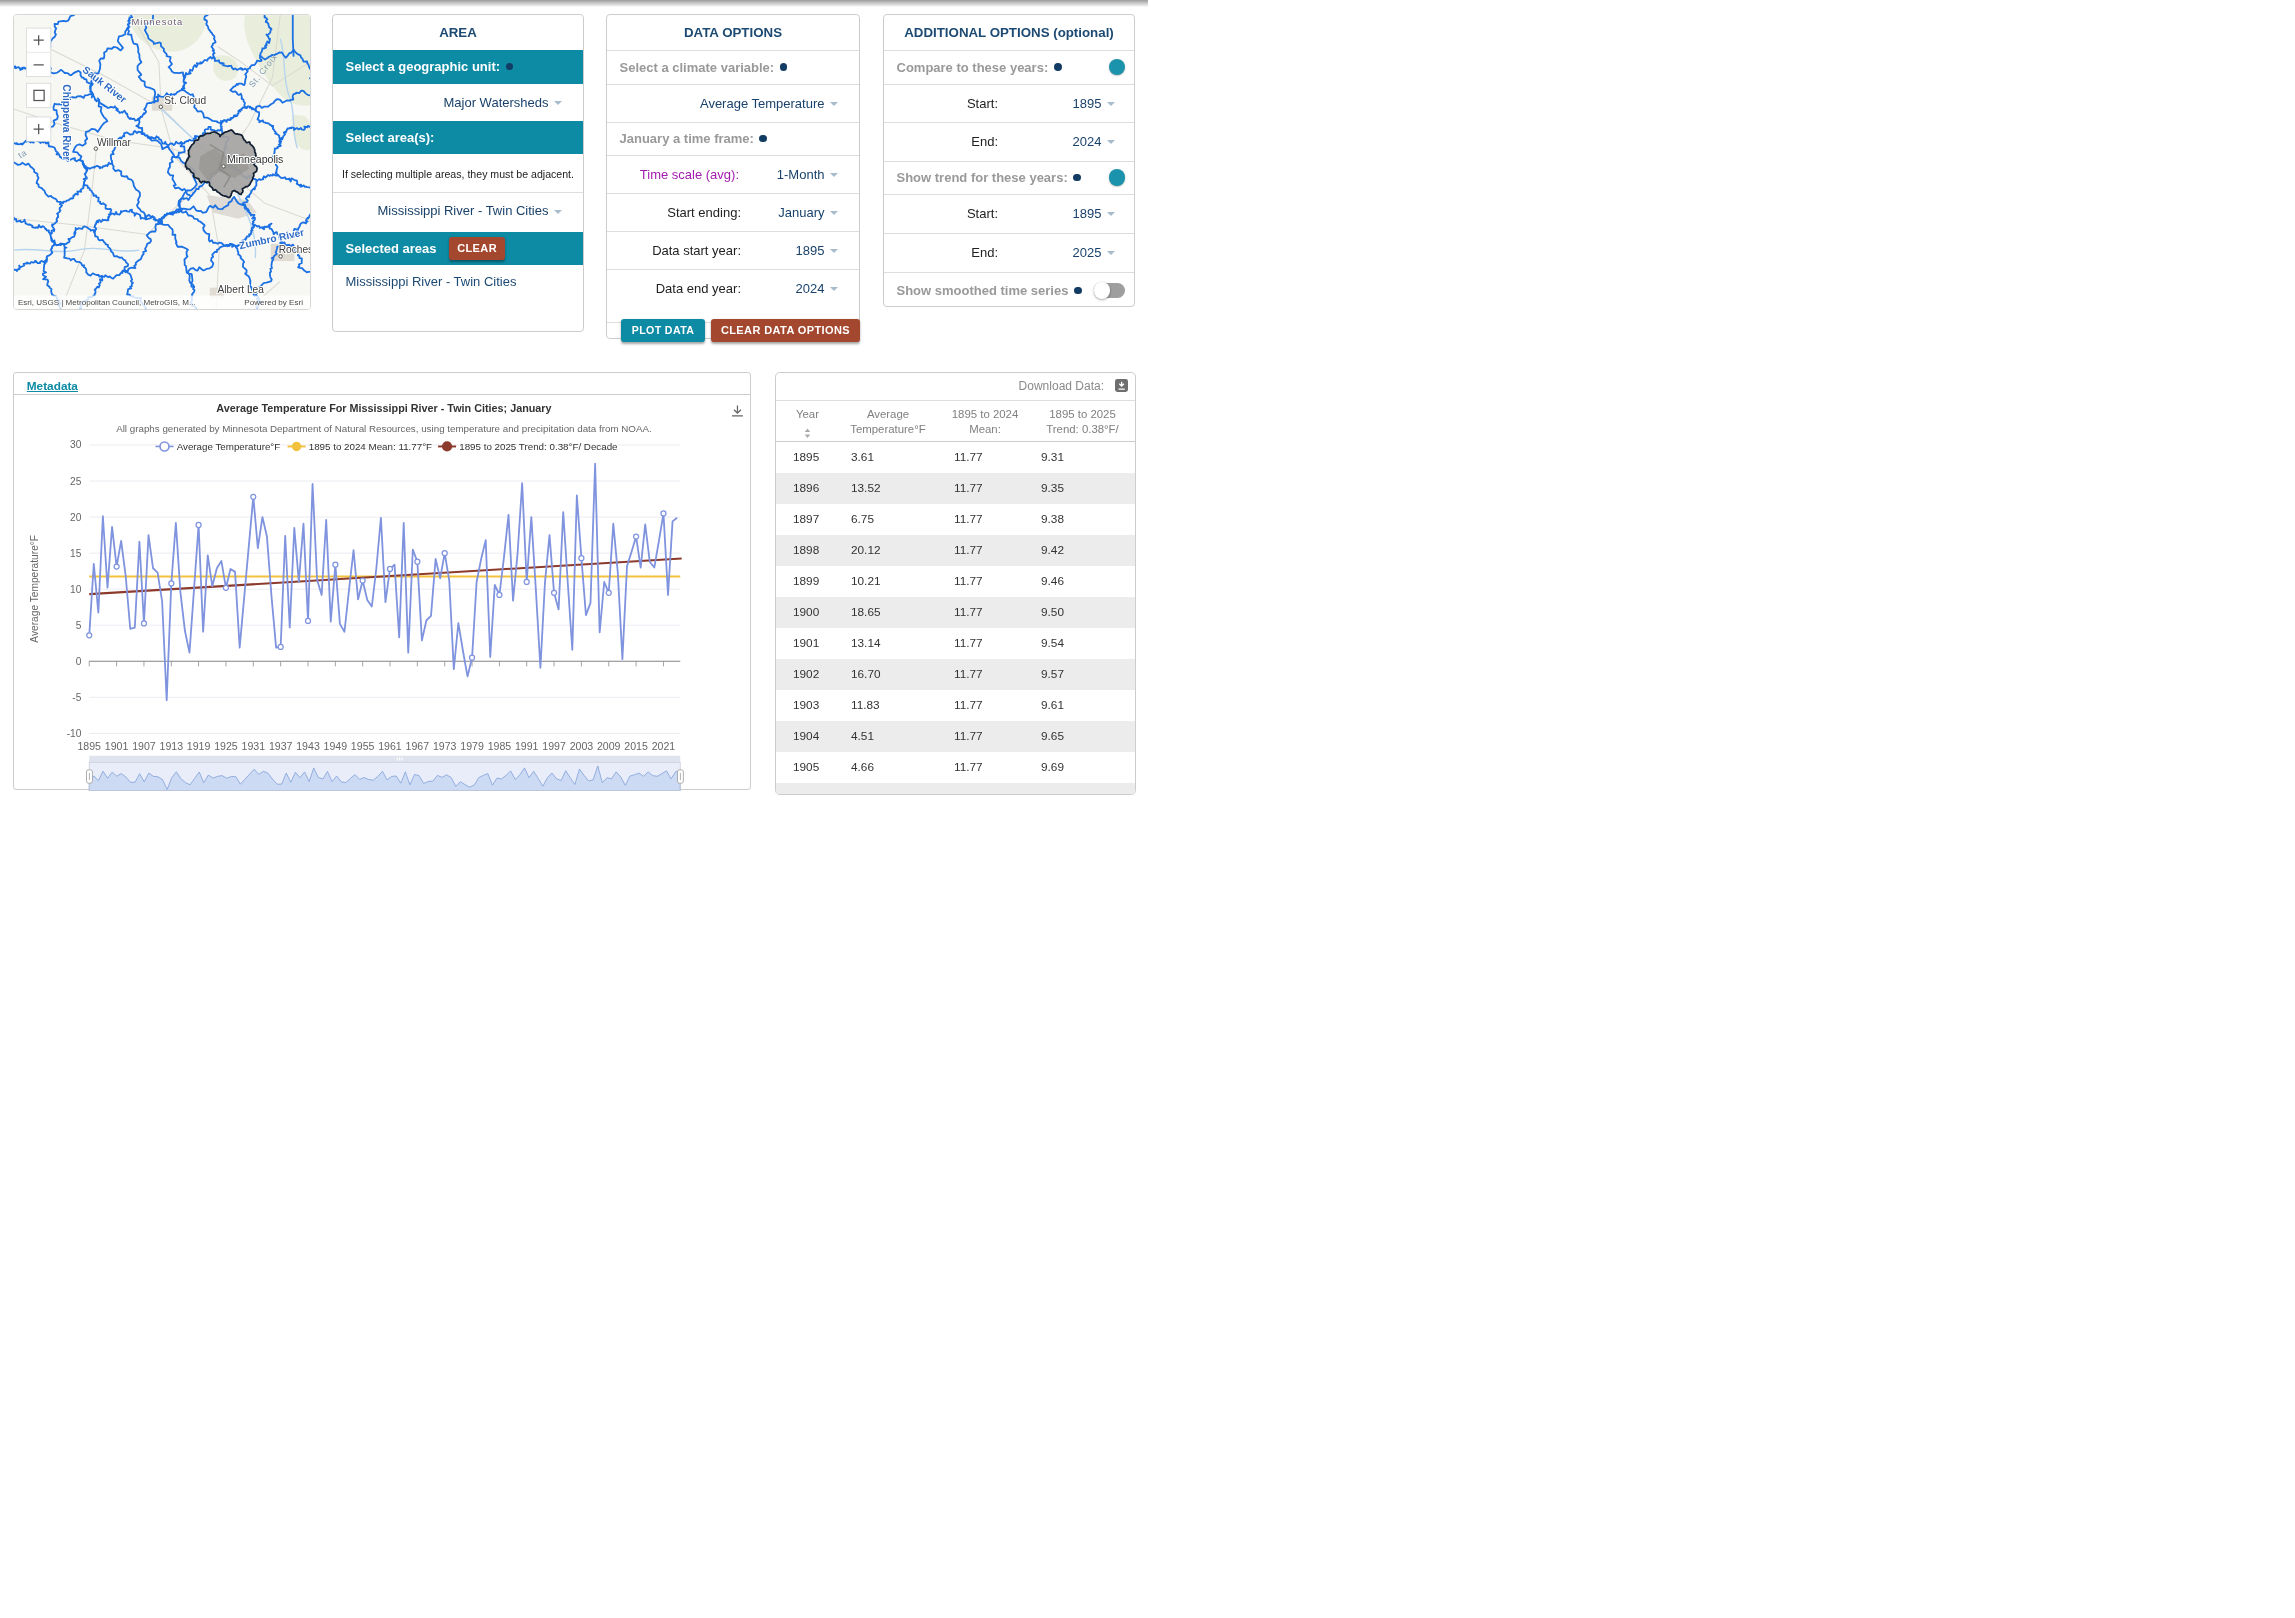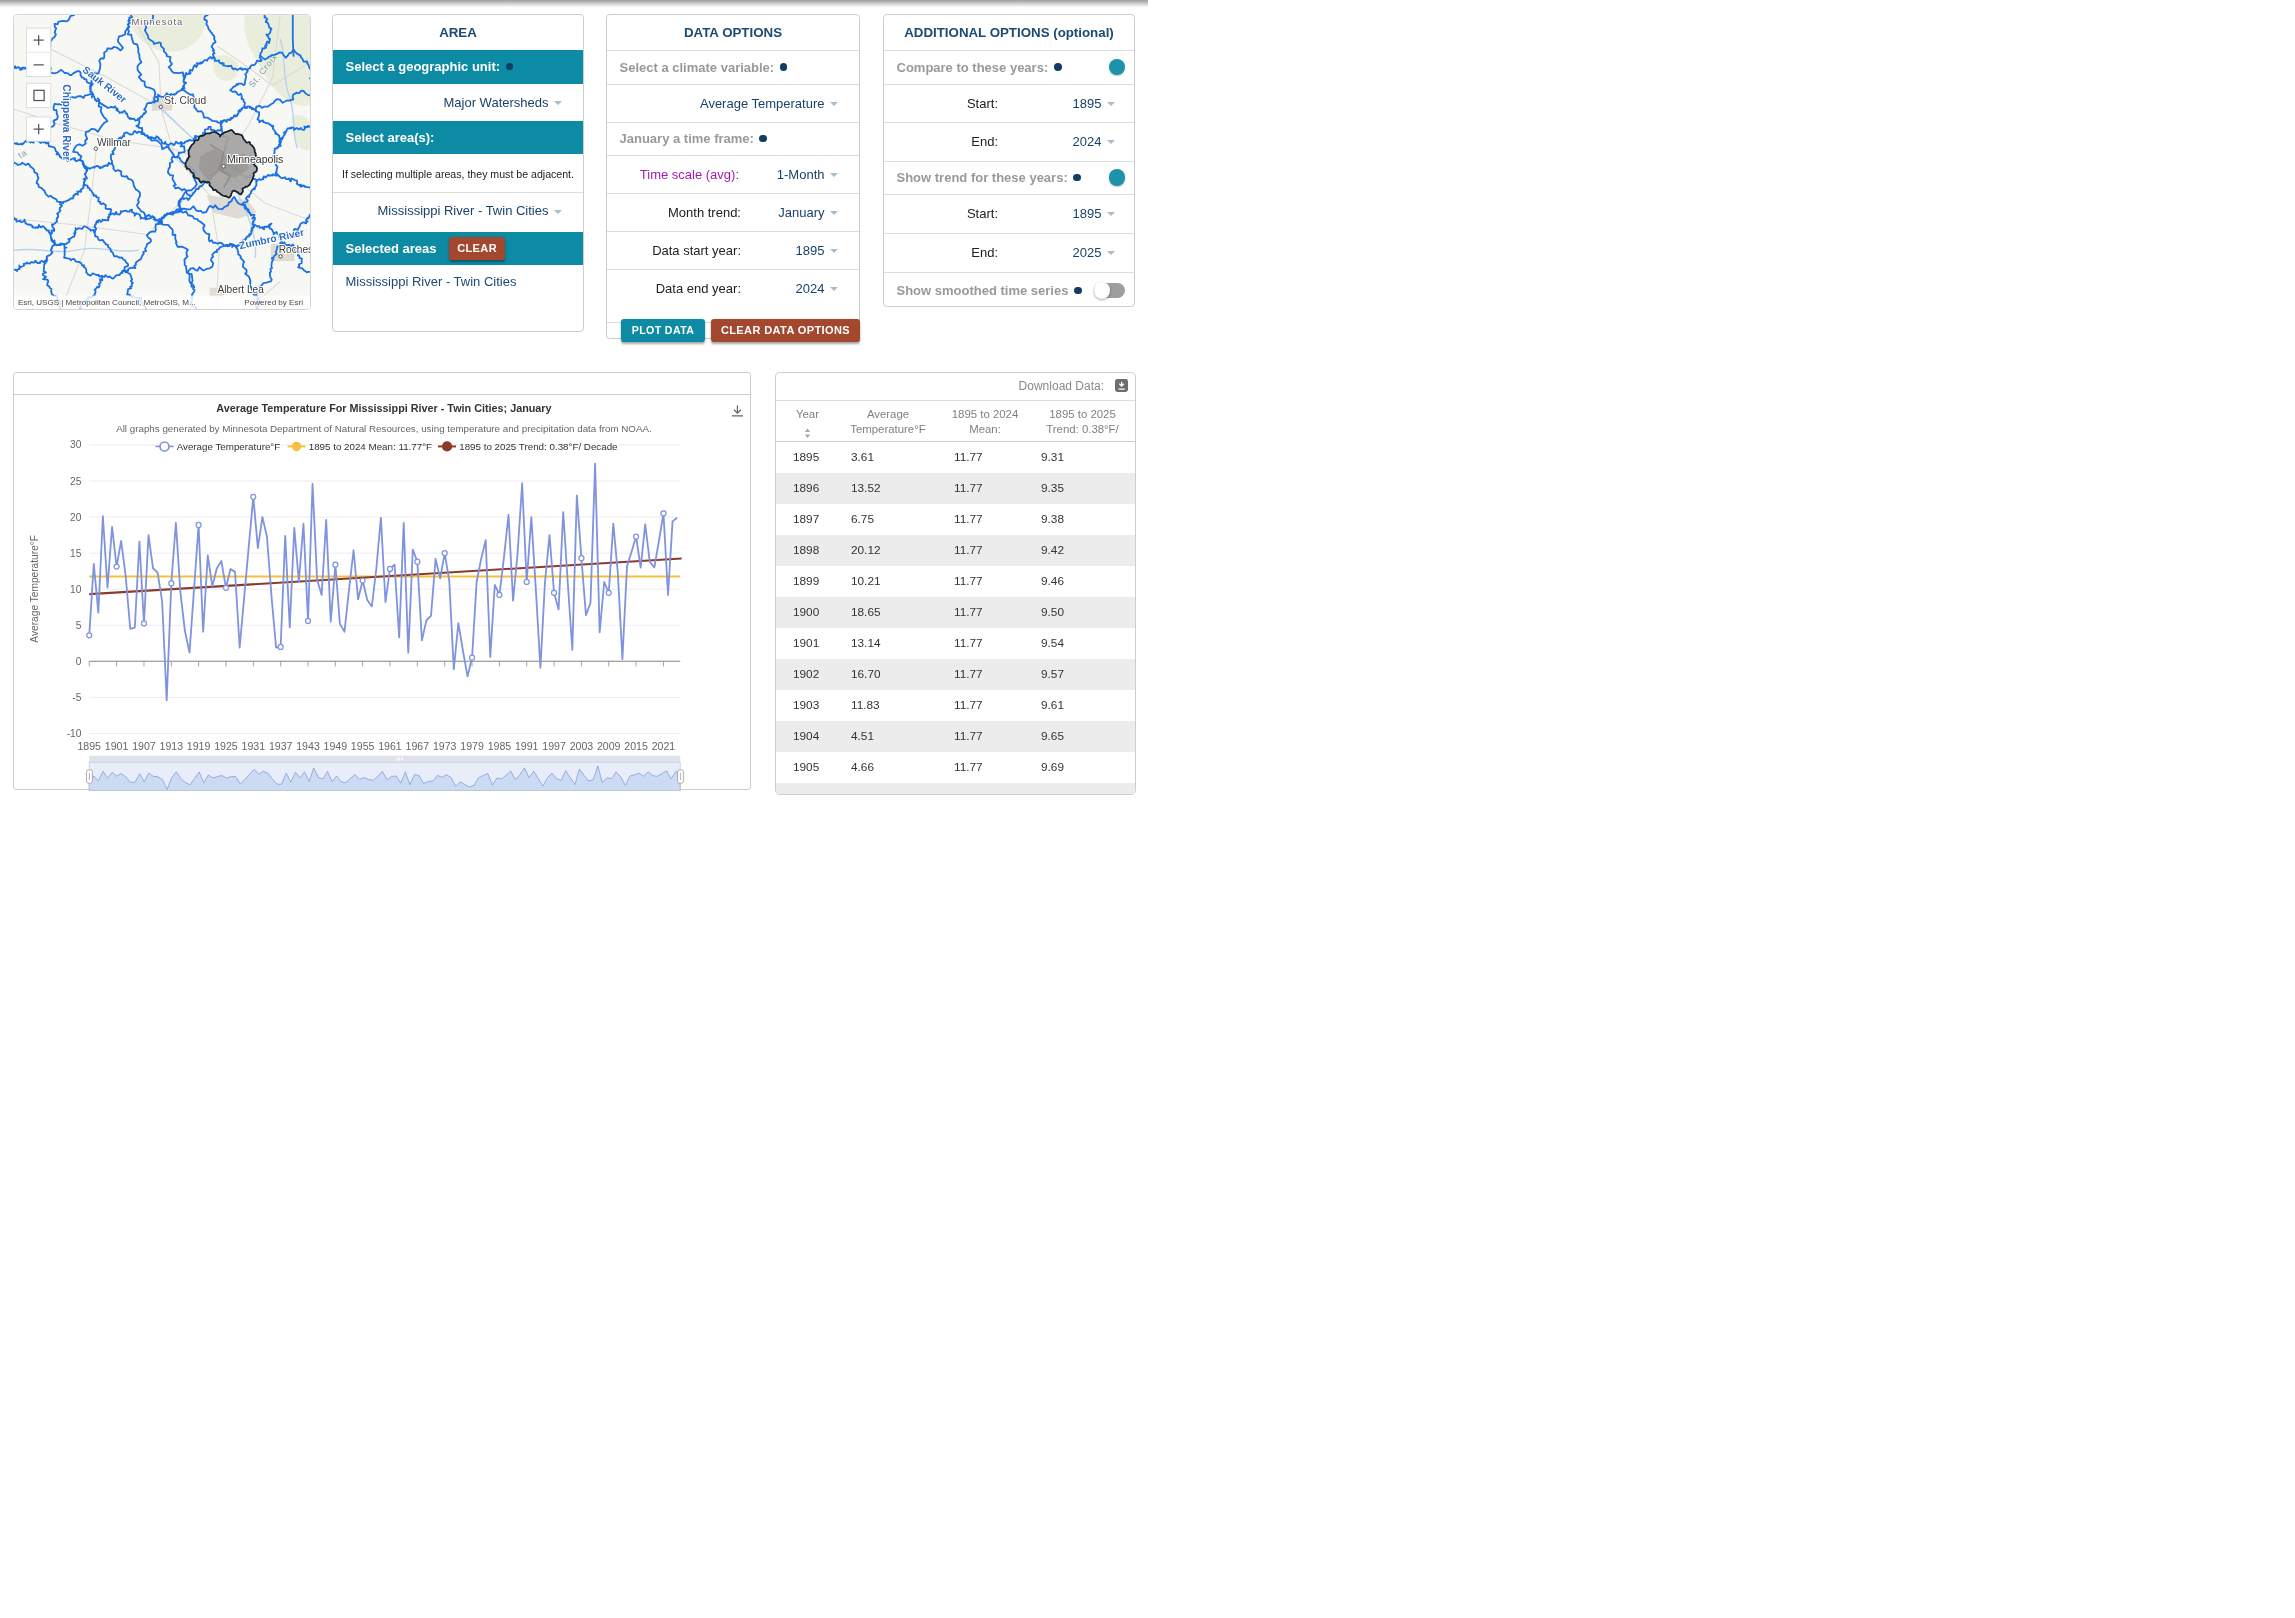--- a/index.html
+++ b/index.html
@@ -202,21 +202,21 @@
     </div>
  <div class="row" style="height:33px;padding-left:12.5px">
       <span class="greyb">January a time frame:</span>
       <span class="dot"></span>
     </div>
  <div class="row" style="height:38px;font-size:13px">
       <span style="position:absolute;right:120px;color:#a21caf">Time scale (avg):</span>
       <span class="ddl" style="position:absolute;right:21px">1-Month<span class="caret"></span></span>
     </div>
  <div class="row" style="height:38px;font-size:13px">
-      <span style="position:absolute;right:118px;color:#222">Month trend:</span>
+      <span style="position:absolute;right:118px;color:#222">Start ending:</span>
       <span class="ddl" style="position:absolute;right:21px">January<span class="caret"></span></span>
     </div>
  <div class="row" style="height:38px;font-size:13px">
       <span style="position:absolute;right:118px;color:#222">Data start year:</span>
       <span class="ddl" style="position:absolute;right:21px">1895<span class="caret"></span></span>
     </div>
  <div class="row" style="height:38px;font-size:13px">
       <span style="position:absolute;right:118px;color:#222">Data end year:</span>
       <span class="ddl" style="position:absolute;right:21px">2024<span class="caret"></span></span>
     </div>
@@ -257,20 +257,21 @@
     </div>
  <div class="row" style="height:37px;padding-left:12.5px">
       <span class="greyb">Show smoothed time series</span>
       <span class="dot"></span>
   <span style="position:absolute;right:9.4px;width:31px;height:15px;border-radius:7.8px;background:#9e9e9e"></span>
   <span style="position:absolute;right:24px;width:16.5px;height:16.5px;border-radius:50%;background:#fff;box-shadow:0 0.8px 2.4px rgba(0,0,0,0.4)"></span>
  </div>
 </div>
 
 <div class="panel" style="left:13.3px;top:372px;width:738px;height:418px;border-radius:3.1px">
+ <div style="padding:6.3px 0 0 12.5px"><span style="color:#0d8aa4;font-weight:bold;font-size:11.8px;text-decoration:underline">Metadata</span></div>
  <div style="position:absolute;left:0px;top:21px;width:736px;height:397px;border-top:0.8px solid #ccc;overflow:hidden">
       <svg width="736" height="397" viewBox="0 0 939 506" style="display:block">
 <text x="472" y="21.5" font-size="13.8" font-weight="bold" fill="#333" text-anchor="middle">Average Temperature For Mississippi River - Twin Cities; January</text>
 <g stroke="#666" stroke-width="1.6" fill="none">
           <path d="M923 13 v10 m-4.5,-4.5 l4.5,4.5 l4.5,-4.5 M916 26.5 h14"></path>
         </g>
 <text x="472" y="47" font-size="12.5" fill="#666" text-anchor="middle">All graphs generated by Minnesota Department of Natural Resources, using temperature and precipitation data from NOAA.</text>
 <line x1="96" y1="431.5" x2="850" y2="431.5" stroke="#e7e7ef" stroke-width="1"></line>
         <line x1="96" y1="385.5" x2="850" y2="385.5" stroke="#e7e7ef" stroke-width="1"></line>
         <line x1="96" y1="339.5" x2="850" y2="339.5" stroke="#e7e7ef" stroke-width="1"></line>

